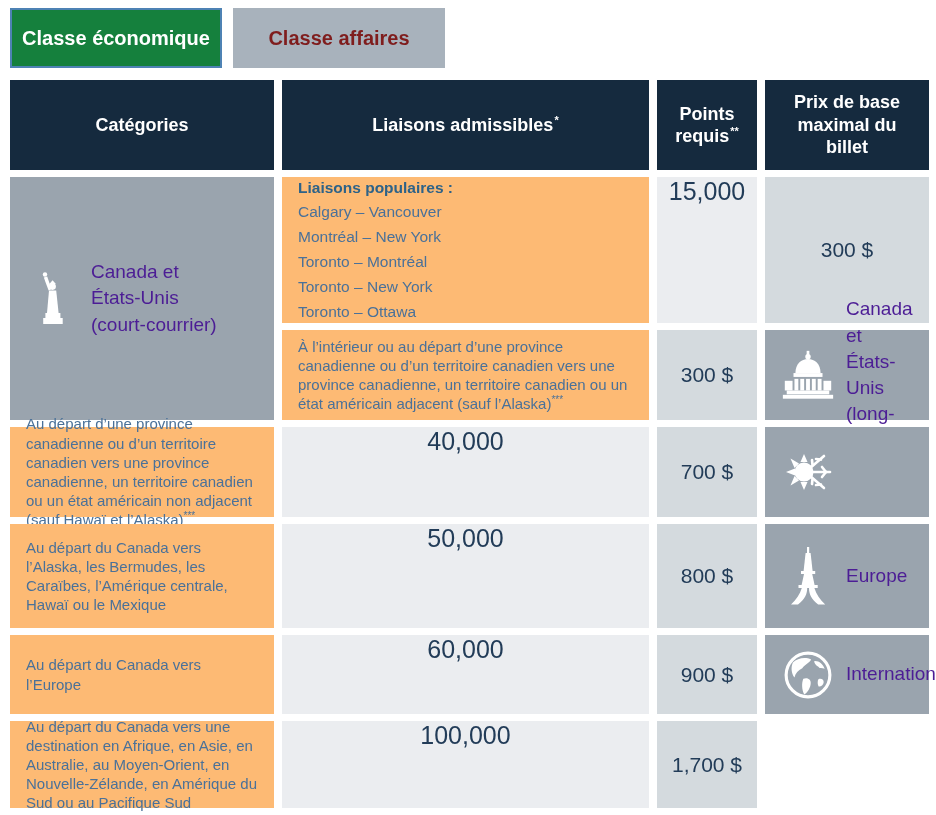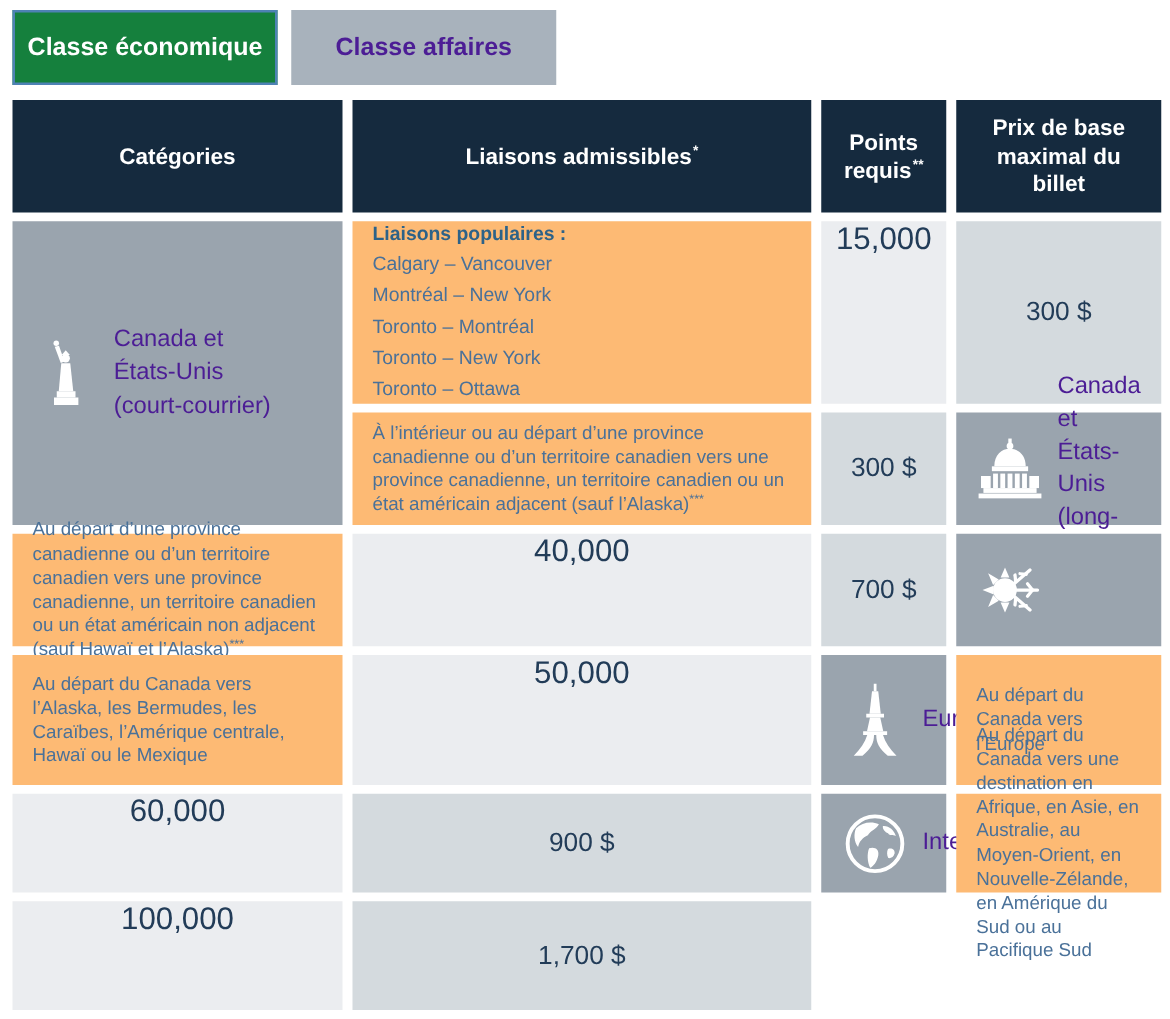--- a/index.html
+++ b/index.html
@@ -18,21 +18,21 @@
     display:flex; align-items:center; justify-content:center;
     font-family:"Liberation Sans", sans-serif;
     font-size:20px; font-weight:bold;
     border:none; cursor:pointer;
   }
   .tab.active {
     background:#15803d; color:#ffffff;
     border:2px solid #4e82b4;
   }
   .tab.inactive {
-    background:#a8b2bc; color:#4c1d95;
+    background:#a8b2bc; color:#7f1d1d;
   }
 
   
   .grid {
     display:grid;
     grid-template-columns:264px 367px 100px 164px;
     grid-template-rows:90px 146px 90px 90px 104px 79px 87px;
     column-gap:8px; row-gap:7px;
     width:920px;
   }
@@ -204,20 +204,23 @@
           </g>
         </svg>
       </span>
     </div>
     <div class="liaisons">
       <span><span>Au départ du Canada vers l’Alaska, les Bermudes, les Caraïbes, l’Amérique centrale, Hawaï ou le Mexique</span></span>
     </div>
     <div class="points">
       <span>50,000</span>
     </div>
+    <div class="price">
+      <span>800 $</span>
+    </div>
 
     <div class="catcell">
       <span class="icon-box">
         <svg width="40" height="60" viewBox="0 0 40 58" fill="#ffffff">
           <rect x="19" y="0" width="2.2" height="6"></rect>
           <path d="M17.6,6 L22.6,6 L24.6,24 L15.6,24 Z"></path>
           <rect x="13" y="24" width="14.2" height="3"></rect>
           <path d="M16,27 L24.2,27 L26.6,38 L13.6,38 Z"></path>
           <rect x="10.5" y="38" width="19.2" height="3"></rect>
           <path d="M13.8,41 L19.2,41 C19.2,47 17,52 10,57.5 L3,57.5 C8.2,52.5 12,47 13.8,41 Z"></path>

